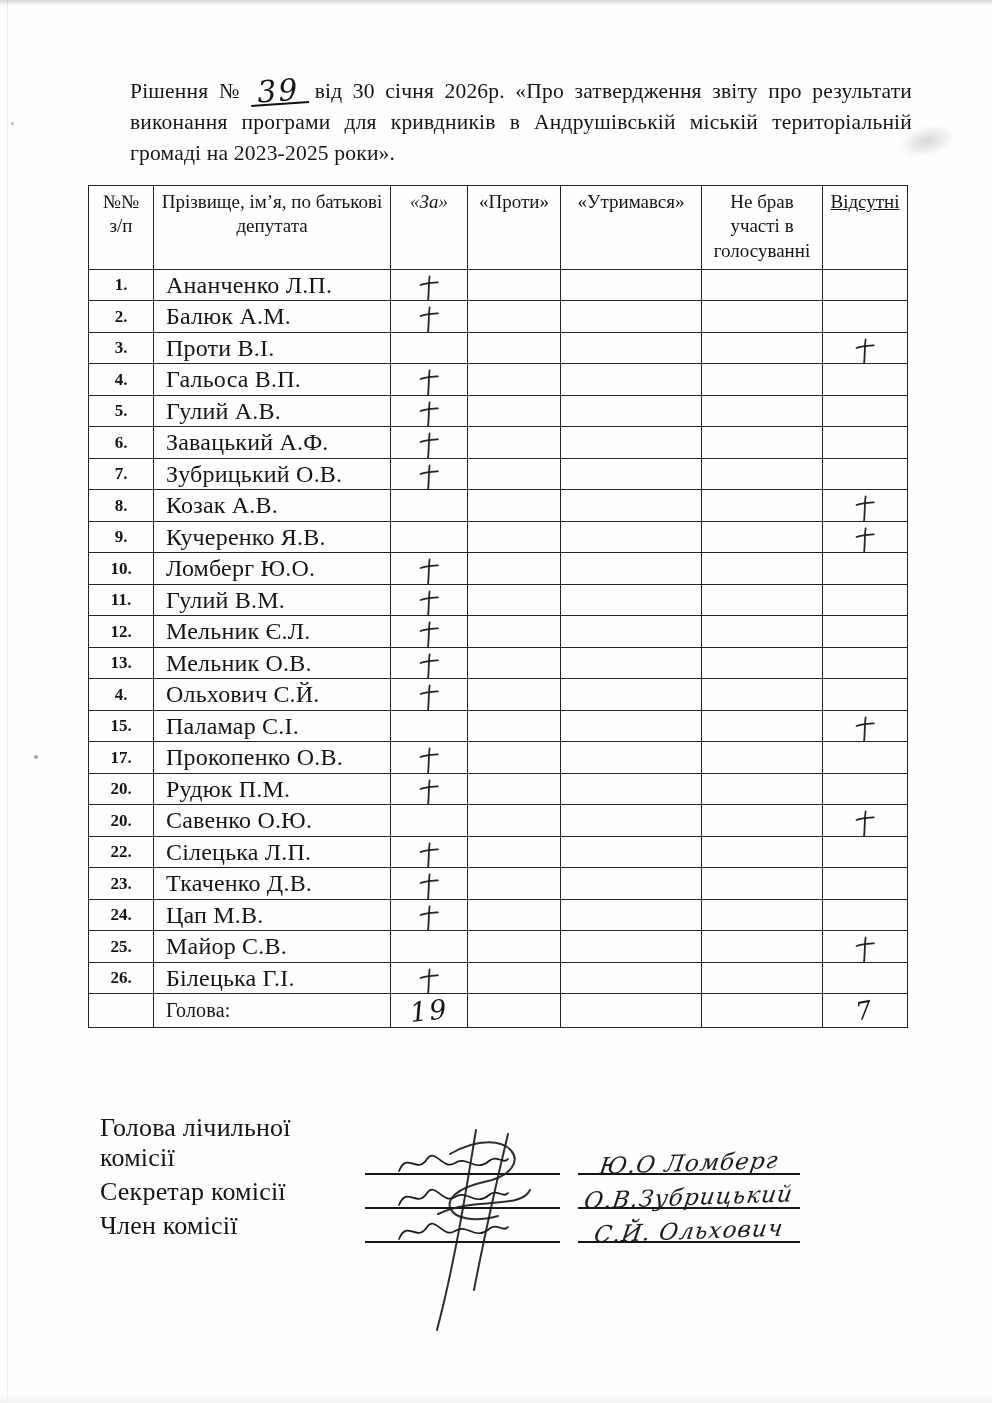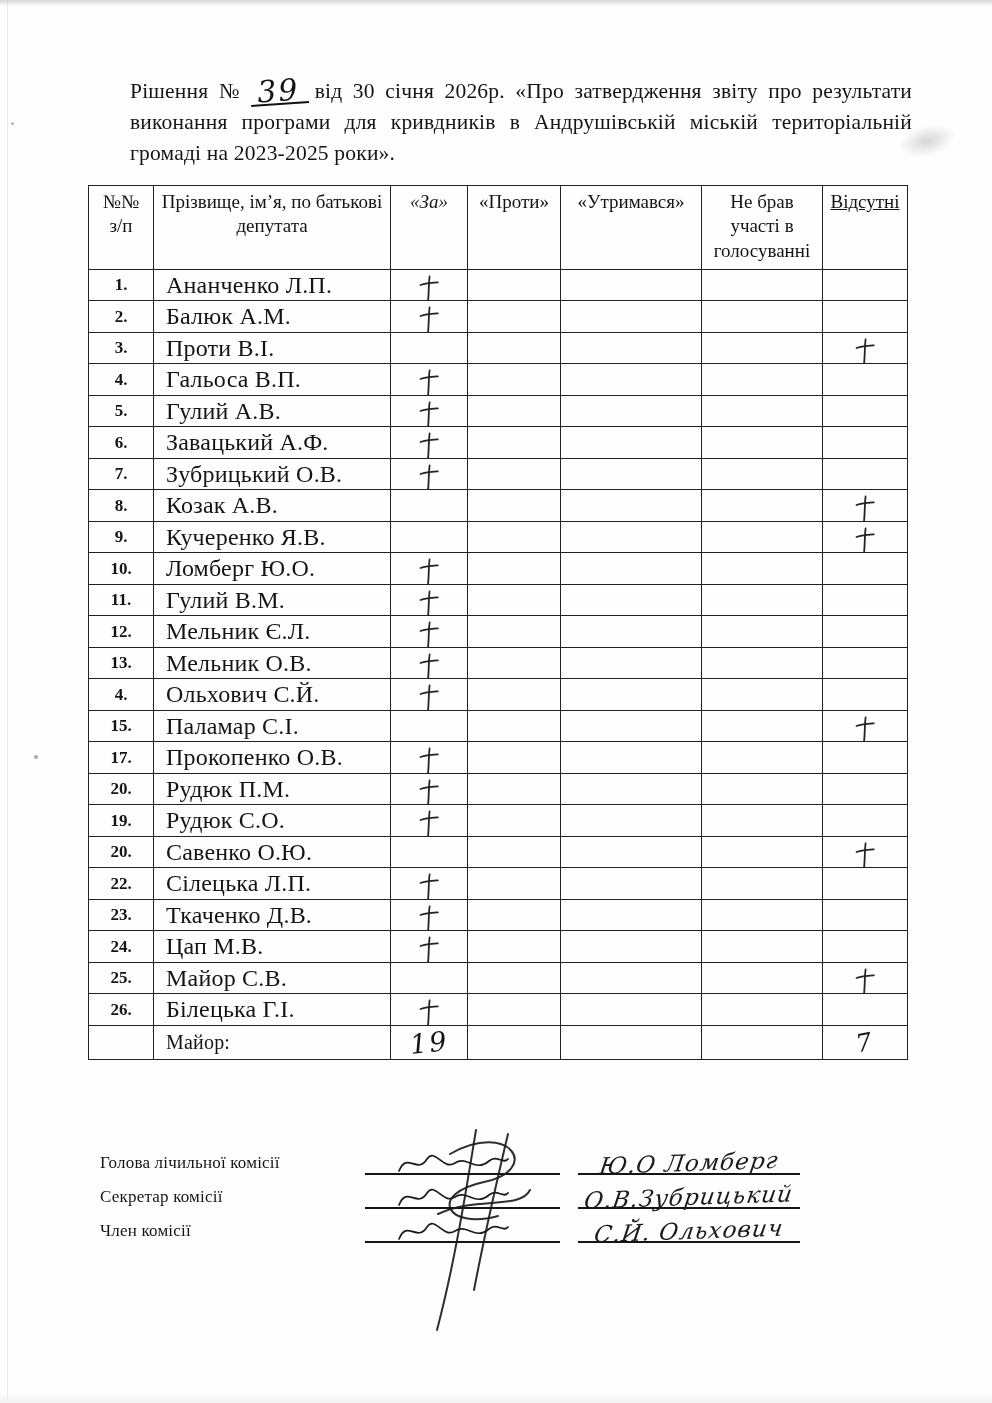--- a/index.html
+++ b/index.html
@@ -45,21 +45,21 @@
   td.c-name{text-align:left;padding-left:12px;font-size:24px;letter-spacing:.2px;}
   svg.mark{display:block;margin:2px auto -4px;}
   svg.mark path{stroke:#242424;stroke-width:1.8;fill:none;stroke-linecap:round;}
   tr.totals td{height:33px;}
   tr.totals .c-name{font-size:20px;}
   .hw-total{font-size:27px;letter-spacing:2px;display:inline-block;transform:rotate(-6deg);}
   .hw-total.t7{transform:rotate(-10deg);font-size:25px;}
 
   .signatures{position:absolute;left:100px;top:1141px;width:720px;}
   .sig-row{display:flex;align-items:flex-end;height:34px;}
-  .sig-title{width:265px;font-size:17px;letter-spacing:.2px;padding-bottom:2px;}
+  .sig-title{width:265px;font-size:26px;letter-spacing:.2px;padding-bottom:2px;}
   .sig-mid{width:195px;border-bottom:2px solid #151515;height:100%;position:relative;margin-right:18px;}
   .sig-mid svg{position:absolute;left:28px;bottom:-6px;}
   .sig-mid svg path{stroke:#1b1b1b;stroke-width:1.7;fill:none;stroke-linecap:round;}
   .sig-name{width:222px;border-bottom:2px solid #151515;text-align:center;height:100%;
     display:flex;align-items:flex-end;justify-content:center;}
   .sig-name span{
     font-family:"DejaVu Serif", serif;font-style:italic;font-size:23px;
     transform:skewX(-10deg) rotate(-2deg);white-space:nowrap;letter-spacing:1px;
     margin-bottom:-3px;color:#1a1a1a;
   }
@@ -328,34 +328,20 @@
             <path d="M11.6 1.5 C10.6 9 10.9 18 10.1 25.5"></path>
             <path d="M2.5 10 C8 8.3 15 7.8 19.8 7.4"></path>
           </svg>
         </td>
         <td></td>
         <td></td>
         <td></td>
         <td></td>
       </tr>
       <tr>
-        <td class="c-num">19.</td>
-        <td class="c-name">Рудюк С.О.</td>
-        <td>
-          <svg class="mark" width="22" height="27" viewBox="0 0 22 27">
-            <path d="M11.6 1.5 C10.6 9 10.9 18 10.1 25.5"></path>
-            <path d="M2.5 10 C8 8.3 15 7.8 19.8 7.4"></path>
-          </svg>
-        </td>
-        <td></td>
-        <td></td>
-        <td></td>
-        <td></td>
-      </tr>
-      <tr>
         <td class="c-num">20.</td>
         <td class="c-name">Савенко О.Ю.</td>
         <td></td>
         <td></td>
         <td></td>
         <td></td>
         <td>
           <svg class="mark" width="22" height="27" viewBox="0 0 22 27">
             <path d="M11.6 1.5 C10.6 9 10.9 18 10.1 25.5"></path>
             <path d="M2.5 10 C8 8.3 15 7.8 19.8 7.4"></path>
@@ -427,21 +413,21 @@
             <path d="M2.5 10 C8 8.3 15 7.8 19.8 7.4"></path>
           </svg>
         </td>
         <td></td>
         <td></td>
         <td></td>
         <td></td>
       </tr>
       <tr class="totals">
         <td></td>
-        <td class="c-name">Майор:</td>
+        <td class="c-name">Голова:</td>
         <td><span class="hw hw-total">19</span></td>
         <td></td>
         <td></td>
         <td></td>
         <td><span class="hw hw-total t7">7</span></td>
       </tr>
     </tbody>
 </table>
 
 <div class="signatures" id="signatures">

